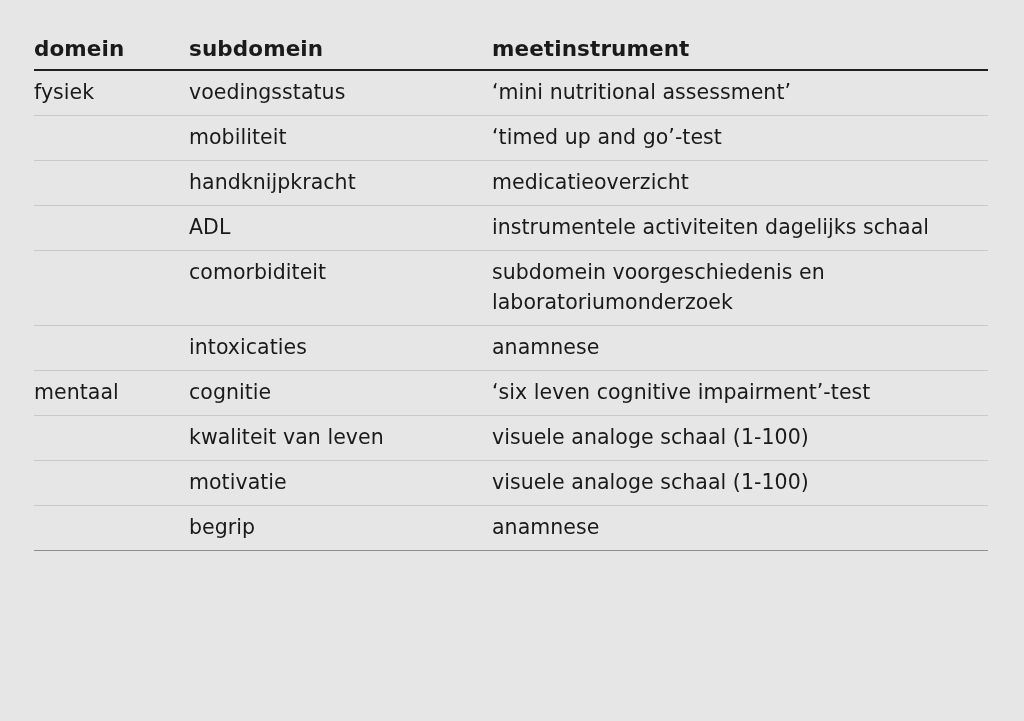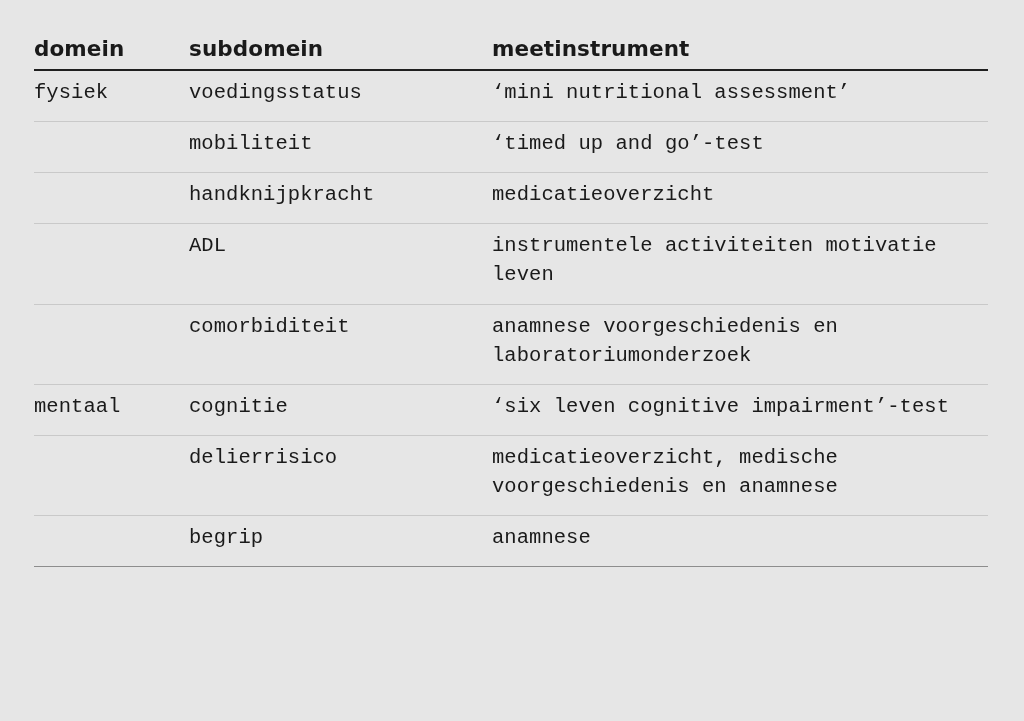--- a/index.html
+++ b/index.html
@@ -37,26 +37,25 @@
     border-bottom: 2px solid #1f1f1f;
     vertical-align: bottom;
     letter-spacing: 0.1px;
   }
   table.data thead th.sp {
     border-bottom: 2px solid #1f1f1f;
   }
   table.data tbody td {
     font-size: 20.5px;
     font-weight: normal;
-    padding: 7px 0 14px 0;
+    padding: 7px 0 8px 0;
     vertical-align: top;
     border-bottom: 1px solid #c9c9c9;
     line-height: 1.42;
     letter-spacing: 0.05px;
-    font-family: Liberation Mono, monospace;
   }
   table.data tbody tr.group-start td {
     border-top: 1px solid #8d8d8d;
   }
   table.data tbody tr:first-child td {
     border-top: none;
   }
   table.data tbody tr.last-row td {
     border-bottom: 1px solid #8d8d8d;
   }
@@ -91,36 +90,46 @@
           <td>‘timed up and go’-test</td>
         </tr>
         <tr>
           <td></td>
           <td class="cell-pad-2">handknijpkracht</td>
           <td>medicatieoverzicht</td>
         </tr>
         <tr>
           <td></td>
           <td class="cell-pad-2">ADL</td>
-          <td>instrumentele activiteiten motivatie leven</td>
+          <td>instrumentele activiteiten dagelijks schaal</td>
         </tr>
         <tr>
           <td></td>
           <td class="cell-pad-2">comorbiditeit</td>
-          <td>anamnese voorgeschiedenis en laboratoriumonderzoek</td>
+          <td>subdomein voorgeschiedenis en laboratoriumonderzoek</td>
+        </tr>
+        <tr>
+          <td></td>
+          <td class="cell-pad-2">intoxicaties</td>
+          <td>anamnese</td>
         </tr>
         <tr class=" group-start">
           <td>mentaal</td>
           <td class="cell-pad-2">cognitie</td>
           <td>‘six leven cognitive impairment’-test</td>
         </tr>
         <tr>
           <td></td>
-          <td class="cell-pad-2">delierrisico</td>
-          <td>medicatieoverzicht, medische voorgeschiedenis en anamnese</td>
+          <td class="cell-pad-2">kwaliteit van leven</td>
+          <td>visuele analoge schaal (1-100)</td>
+        </tr>
+        <tr>
+          <td></td>
+          <td class="cell-pad-2">motivatie</td>
+          <td>visuele analoge schaal (1-100)</td>
         </tr>
         <tr class=" last-row">
           <td></td>
           <td class="cell-pad-2">begrip</td>
           <td>anamnese</td>
         </tr>
       </tbody>
   </table>
 </div>
 

